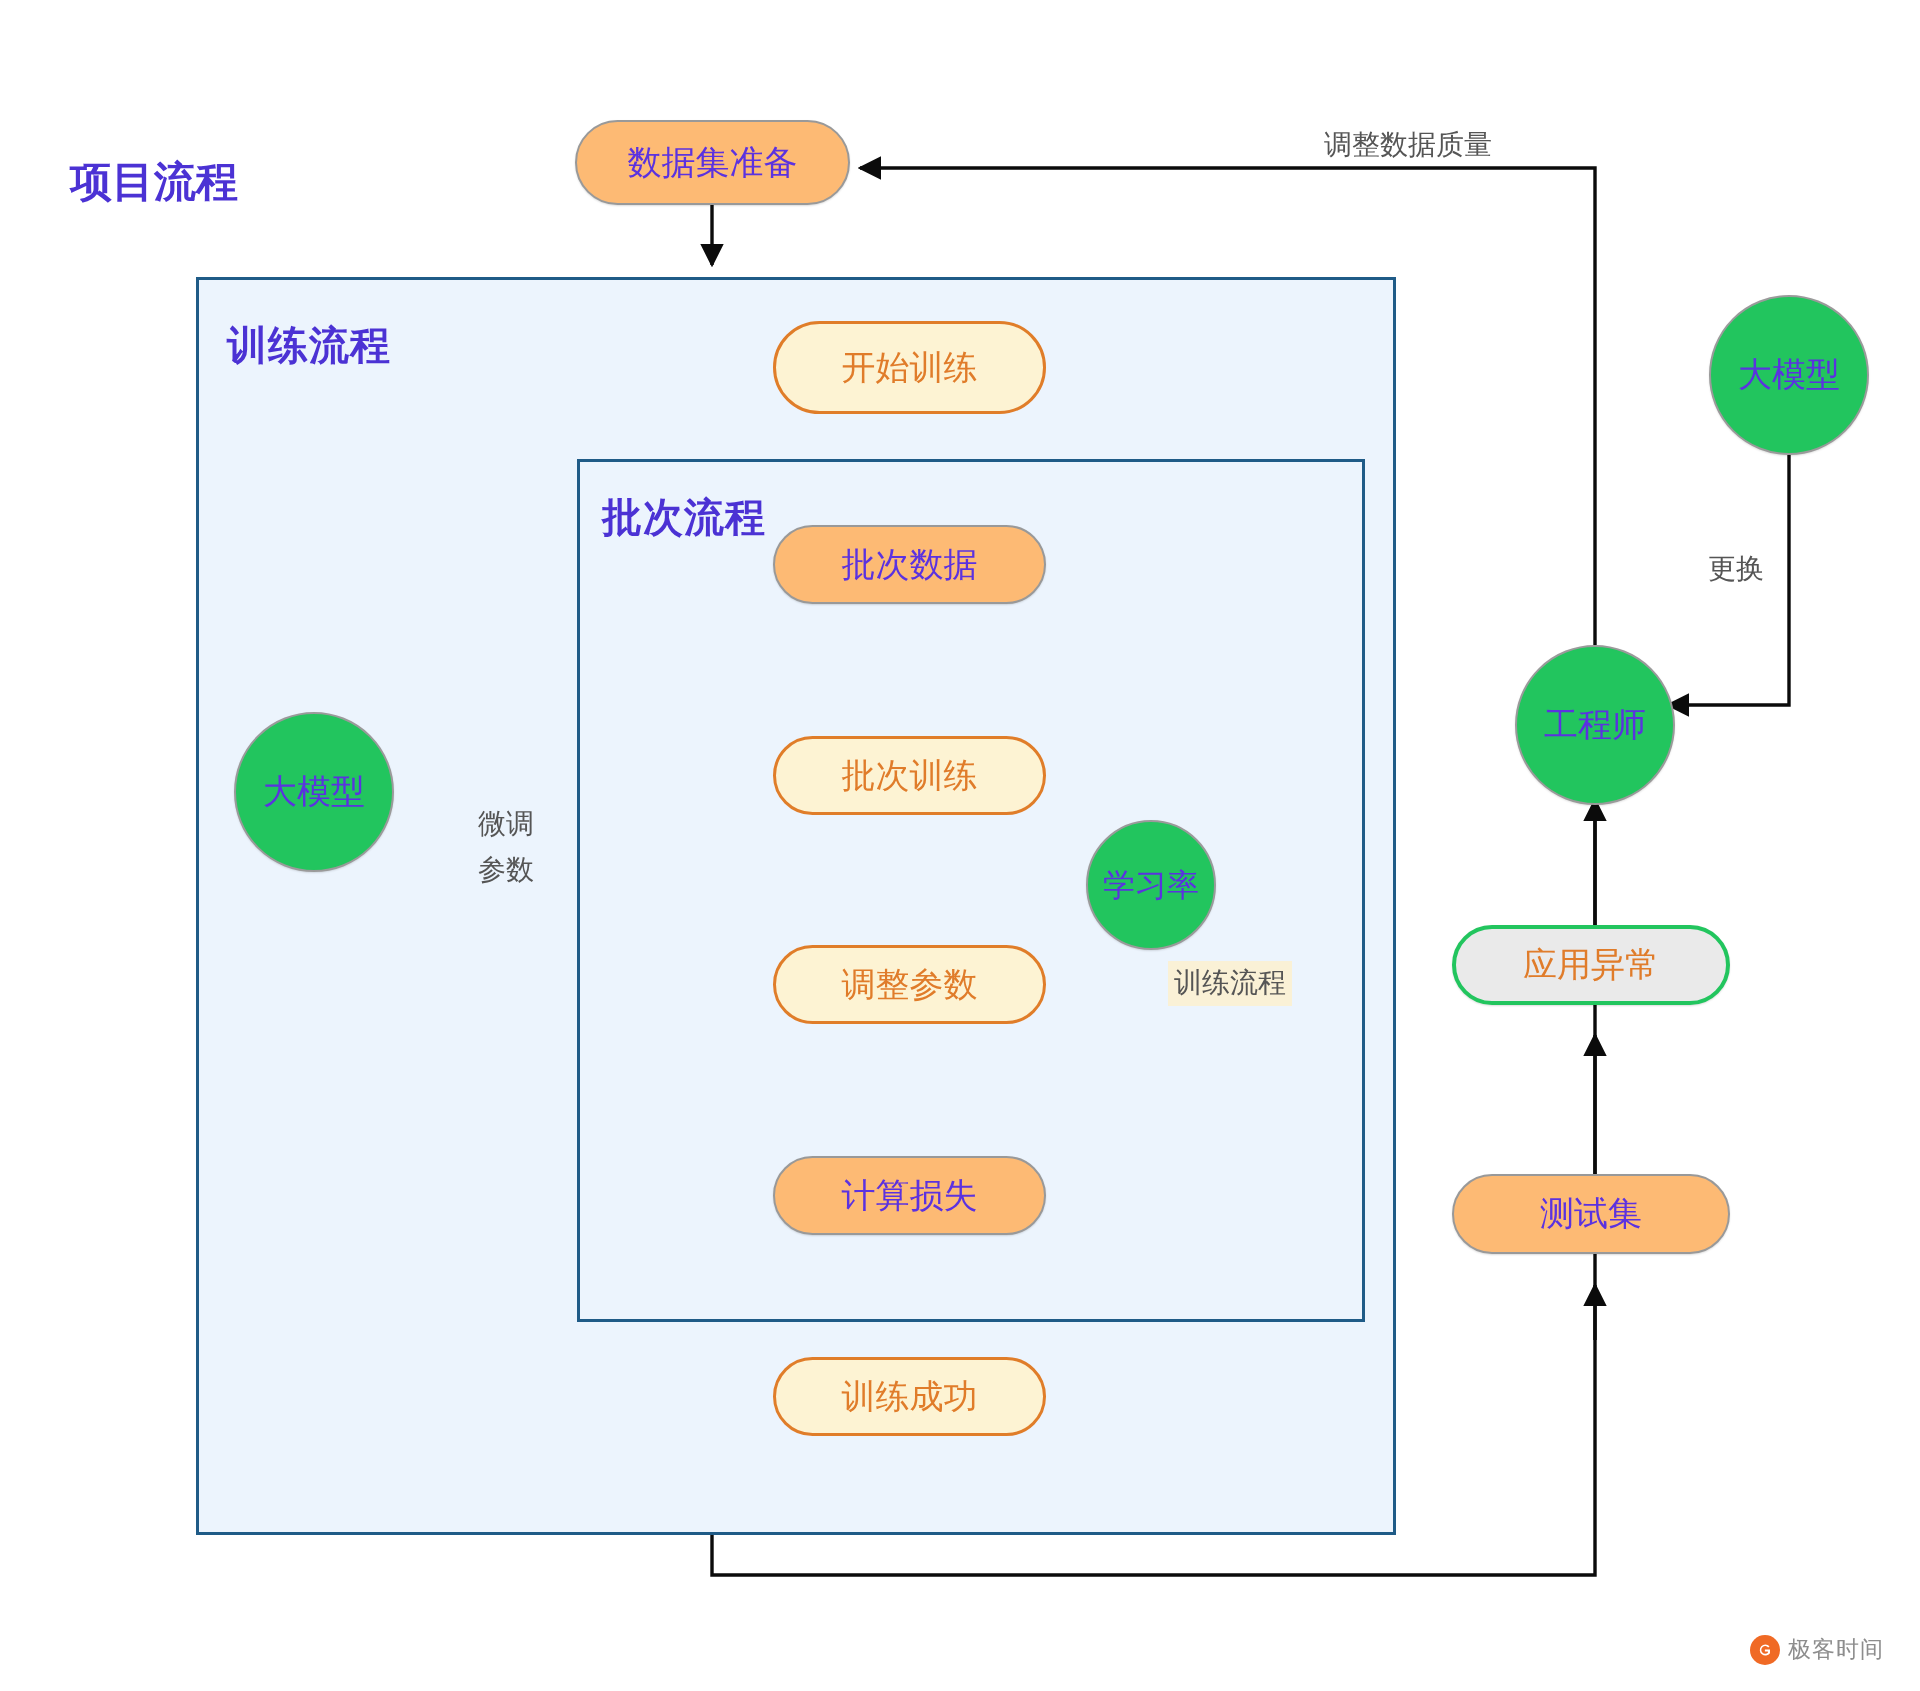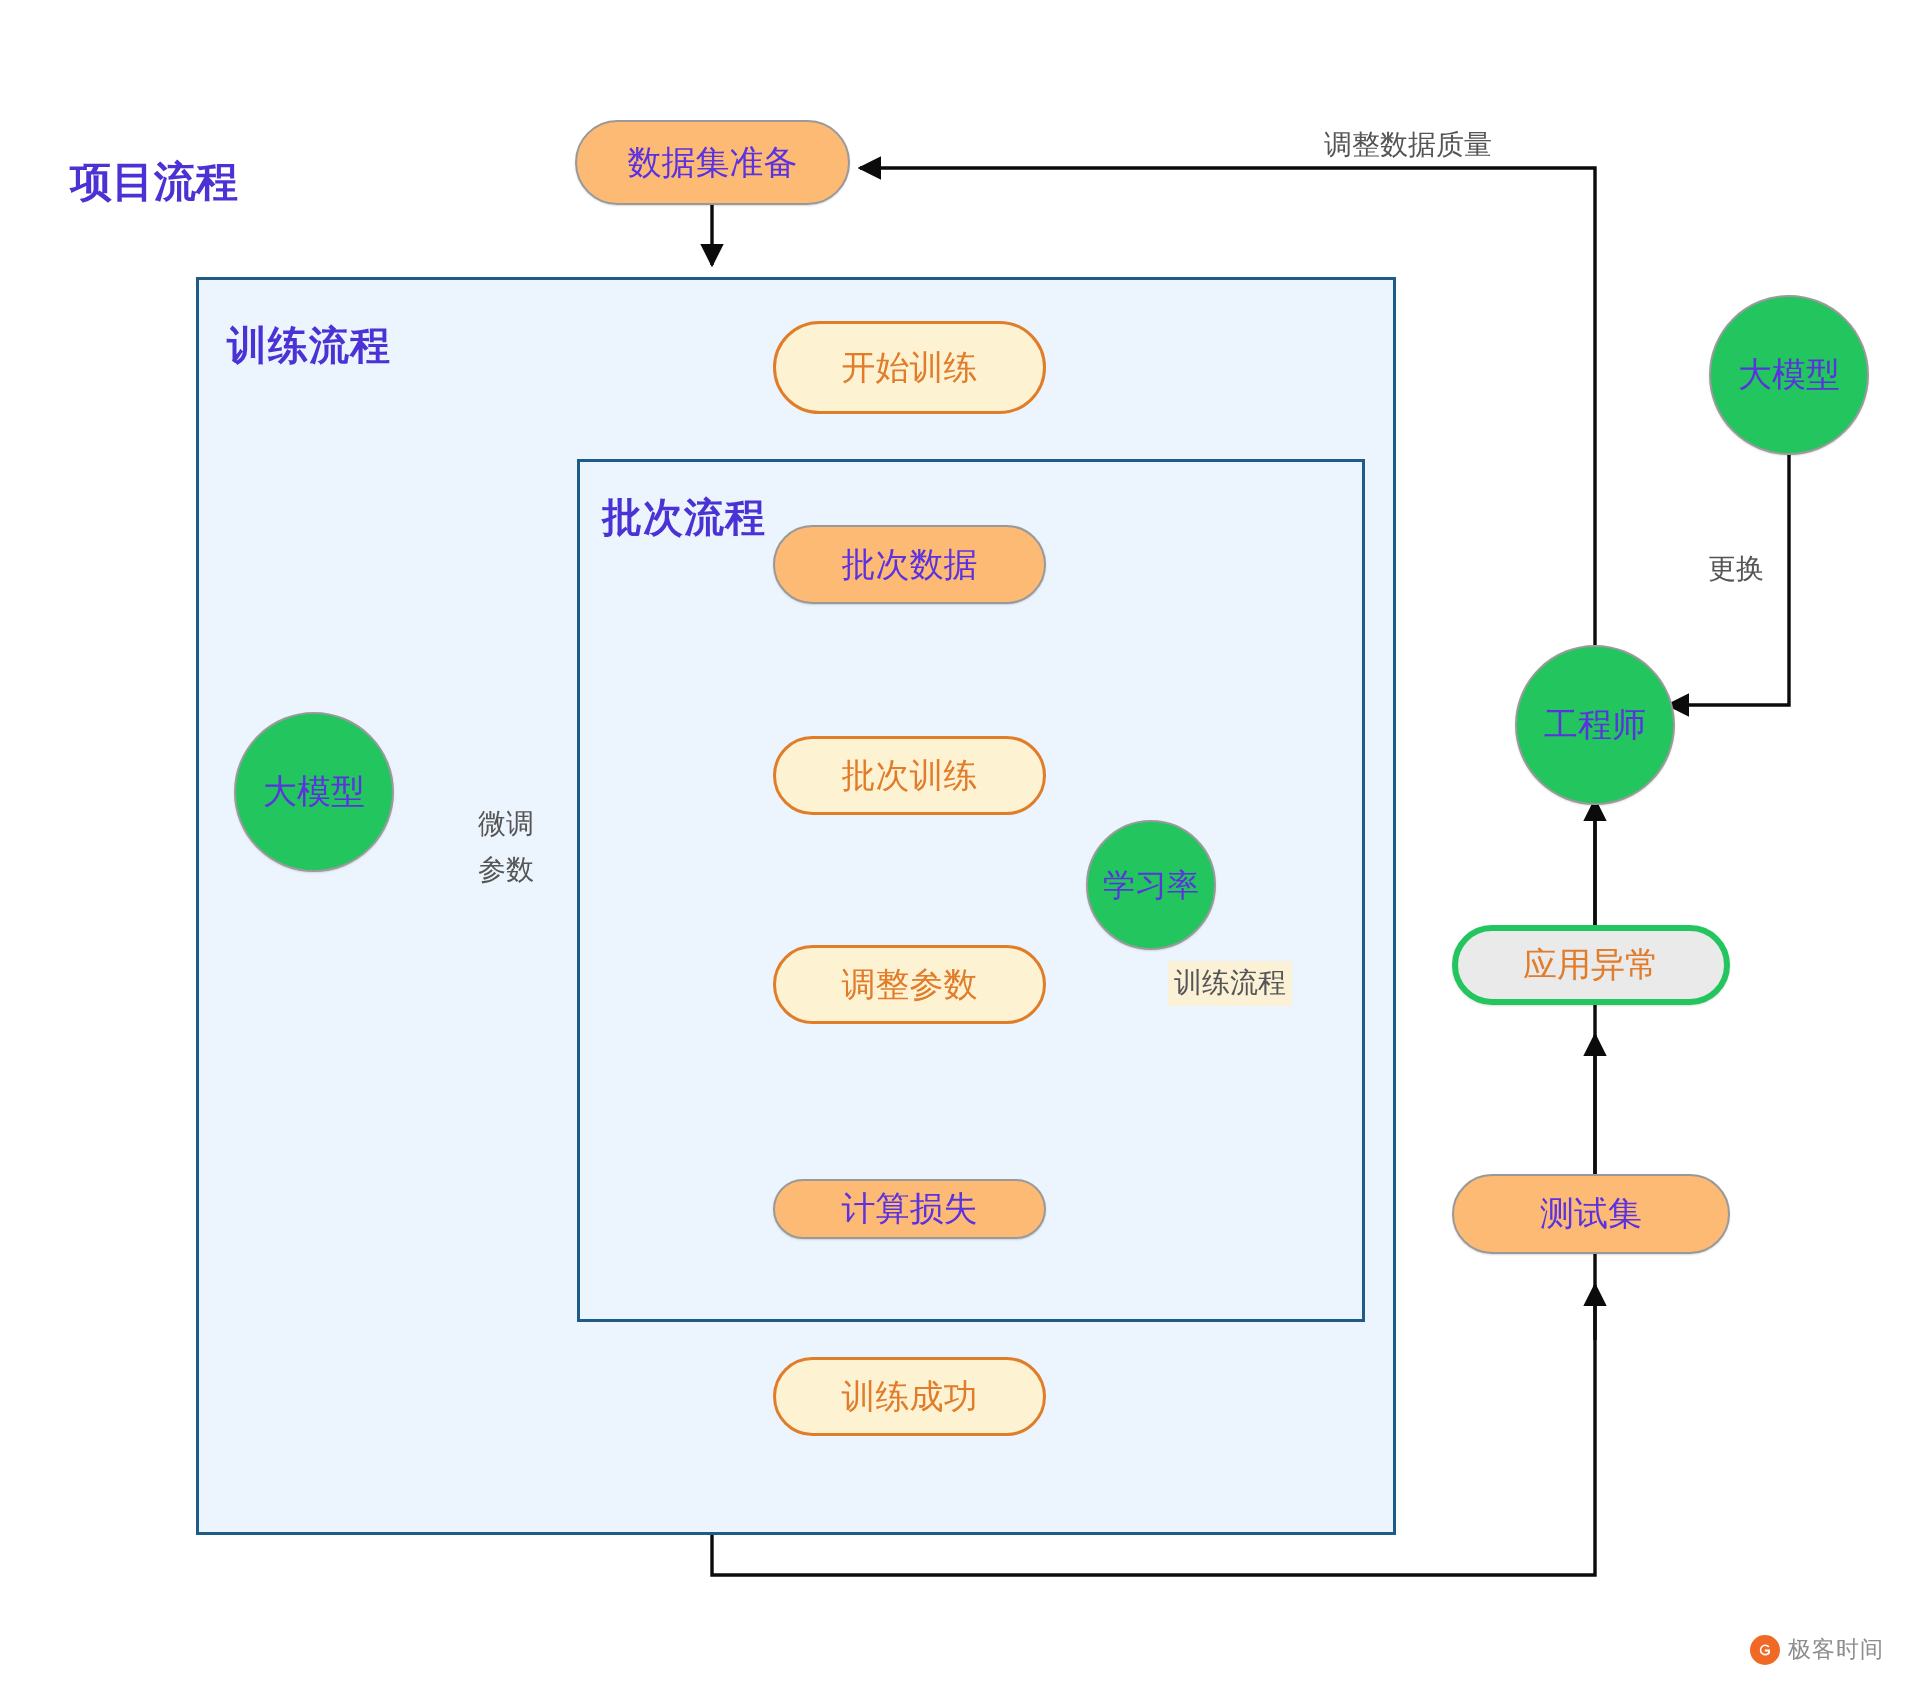--- a/index.html
+++ b/index.html
@@ -26,21 +26,21 @@
 
   
   .node{position:absolute;box-sizing:border-box;display:flex;
         align-items:center;justify-content:center;text-align:center;
         font-size:34px;line-height:1.15;white-space:nowrap;}
 
   .n-stadium{border-radius:999px;}
 
   .n-gray{background:#fdba74;border:2px solid #999999;color:#5b32e0;
           box-shadow:0 1px 2px rgba(0,0,0,.14);}
-  .n-gray-orange{background:#eaeaea;border:6px solid #22c55e;color:#e07c2a;
+  .n-gray-orange{background:#eaeaea;border:4px solid #22c55e;color:#e07c2a;
           box-shadow:0 1px 2px rgba(0,0,0,.14);}
   .n-orange{background:#fdf3d3;border:3px solid #e07d29;color:#e07c2a;}
 
   .n-circle{border-radius:50%;background:#22c55e;border:2px solid #9a9a9a;
             color:#5b32e0;box-shadow:0 1px 2px rgba(0,0,0,.12);}
 
   
   .edge-label{position:absolute;font-size:28px;color:#555555;
               white-space:nowrap;line-height:1.32;}
   .edge-label.boxed{background:#faf1d6;padding:4px 6px;}
@@ -113,21 +113,21 @@
   <div class="node n-stadium n-orange" style="left:773px;top:321px;width:273px;height:93px;">开始训练</div>
 
   <div class="node n-stadium n-gray" style="left:773px;top:525px;width:273px;height:79px;">批次数据</div>
 
   <div class="node n-stadium n-orange" style="left:773px;top:736px;width:273px;height:79px;text-align:center;">批次训练</div>
 
   <div class="node n-circle" style="left:1086px;top:820px;width:130px;height:130px;font-size:32px;">学习率</div>
 
   <div class="node n-stadium n-orange" style="left:773px;top:945px;width:273px;height:79px;">调整参数</div>
 
-  <div class="node n-stadium n-gray" style="left:773px;top:1156px;width:273px;height:60px;margin-top:23px;">计算损失</div>
+  <div class="node n-stadium n-gray" style="left:773px;top:1156px;width:273px;height:79px;">计算损失</div>
 
   <div class="node n-stadium n-orange" style="left:773px;top:1357px;width:273px;height:79px;">训练成功</div>
 
   <div class="node n-circle" style="left:234px;top:712px;width:160px;height:160px;">大模型</div>
 
   <div class="node n-circle" style="left:1709px;top:295px;width:160px;height:160px;">大模型</div>
 
   <div class="node n-circle" style="left:1515px;top:645px;width:160px;height:160px;">工程师</div>
 
   <div class="node n-stadium n-gray-orange" style="left:1452px;top:925px;width:278px;height:80px;">应用异常</div>

